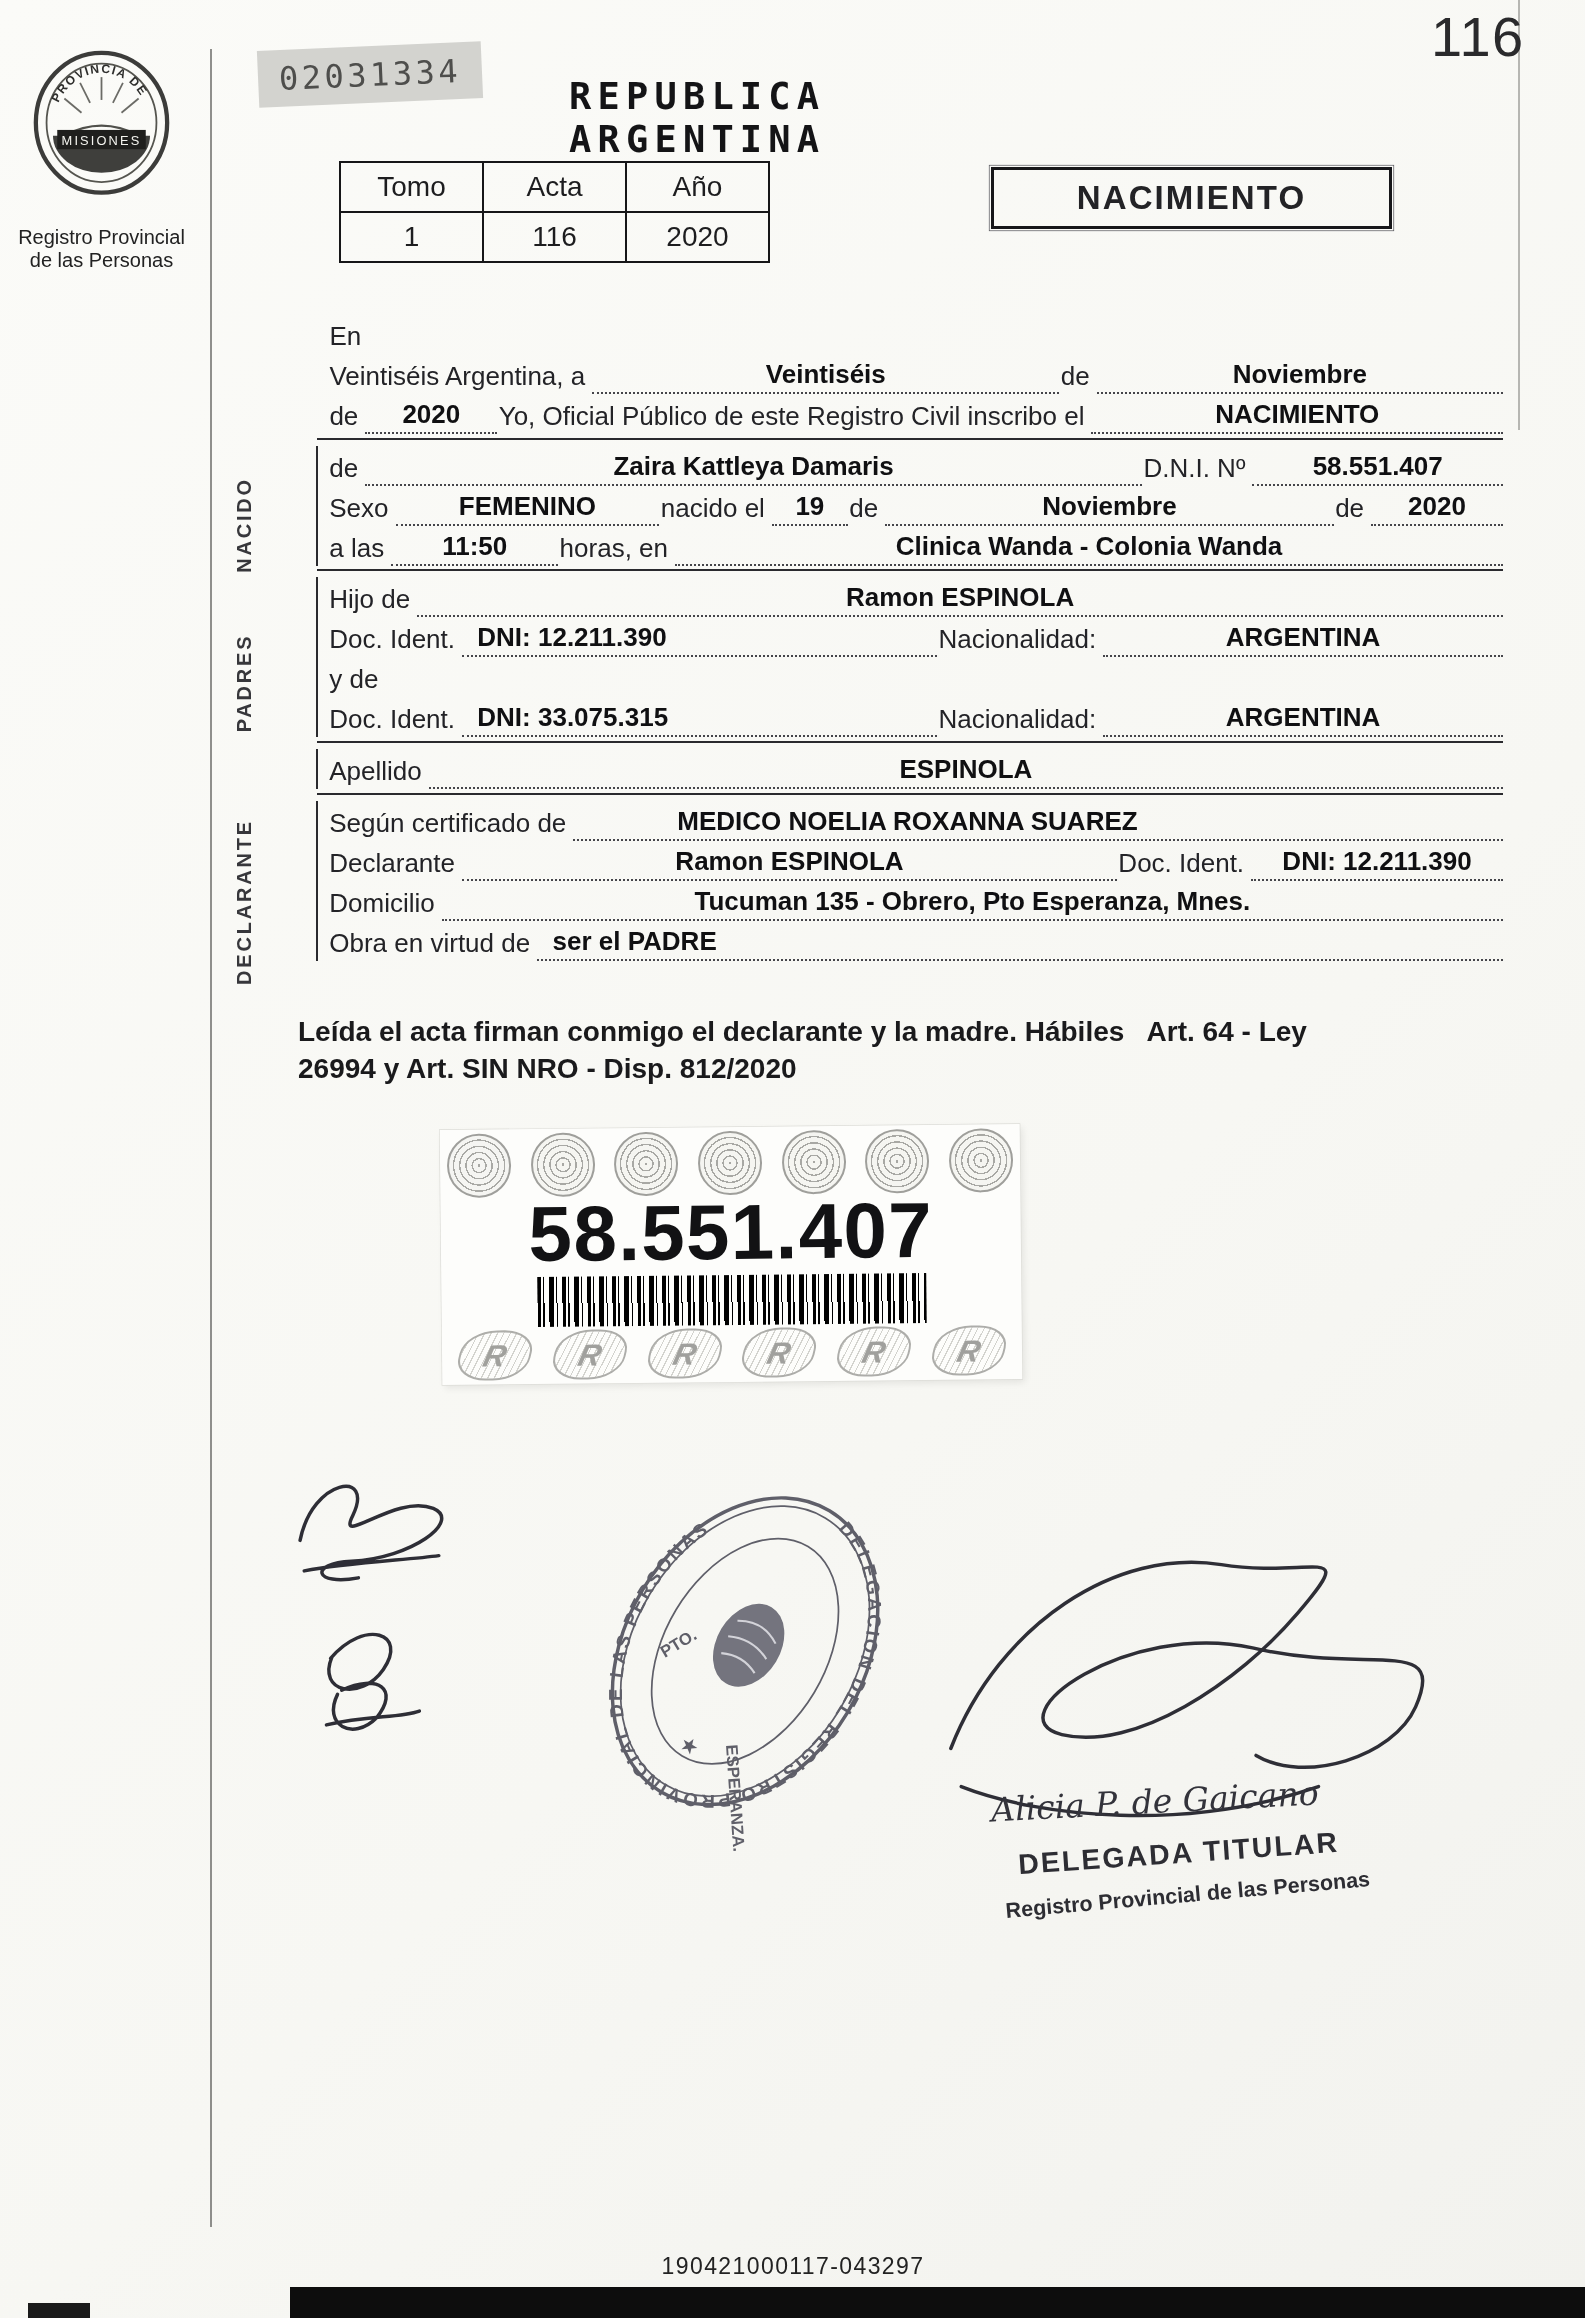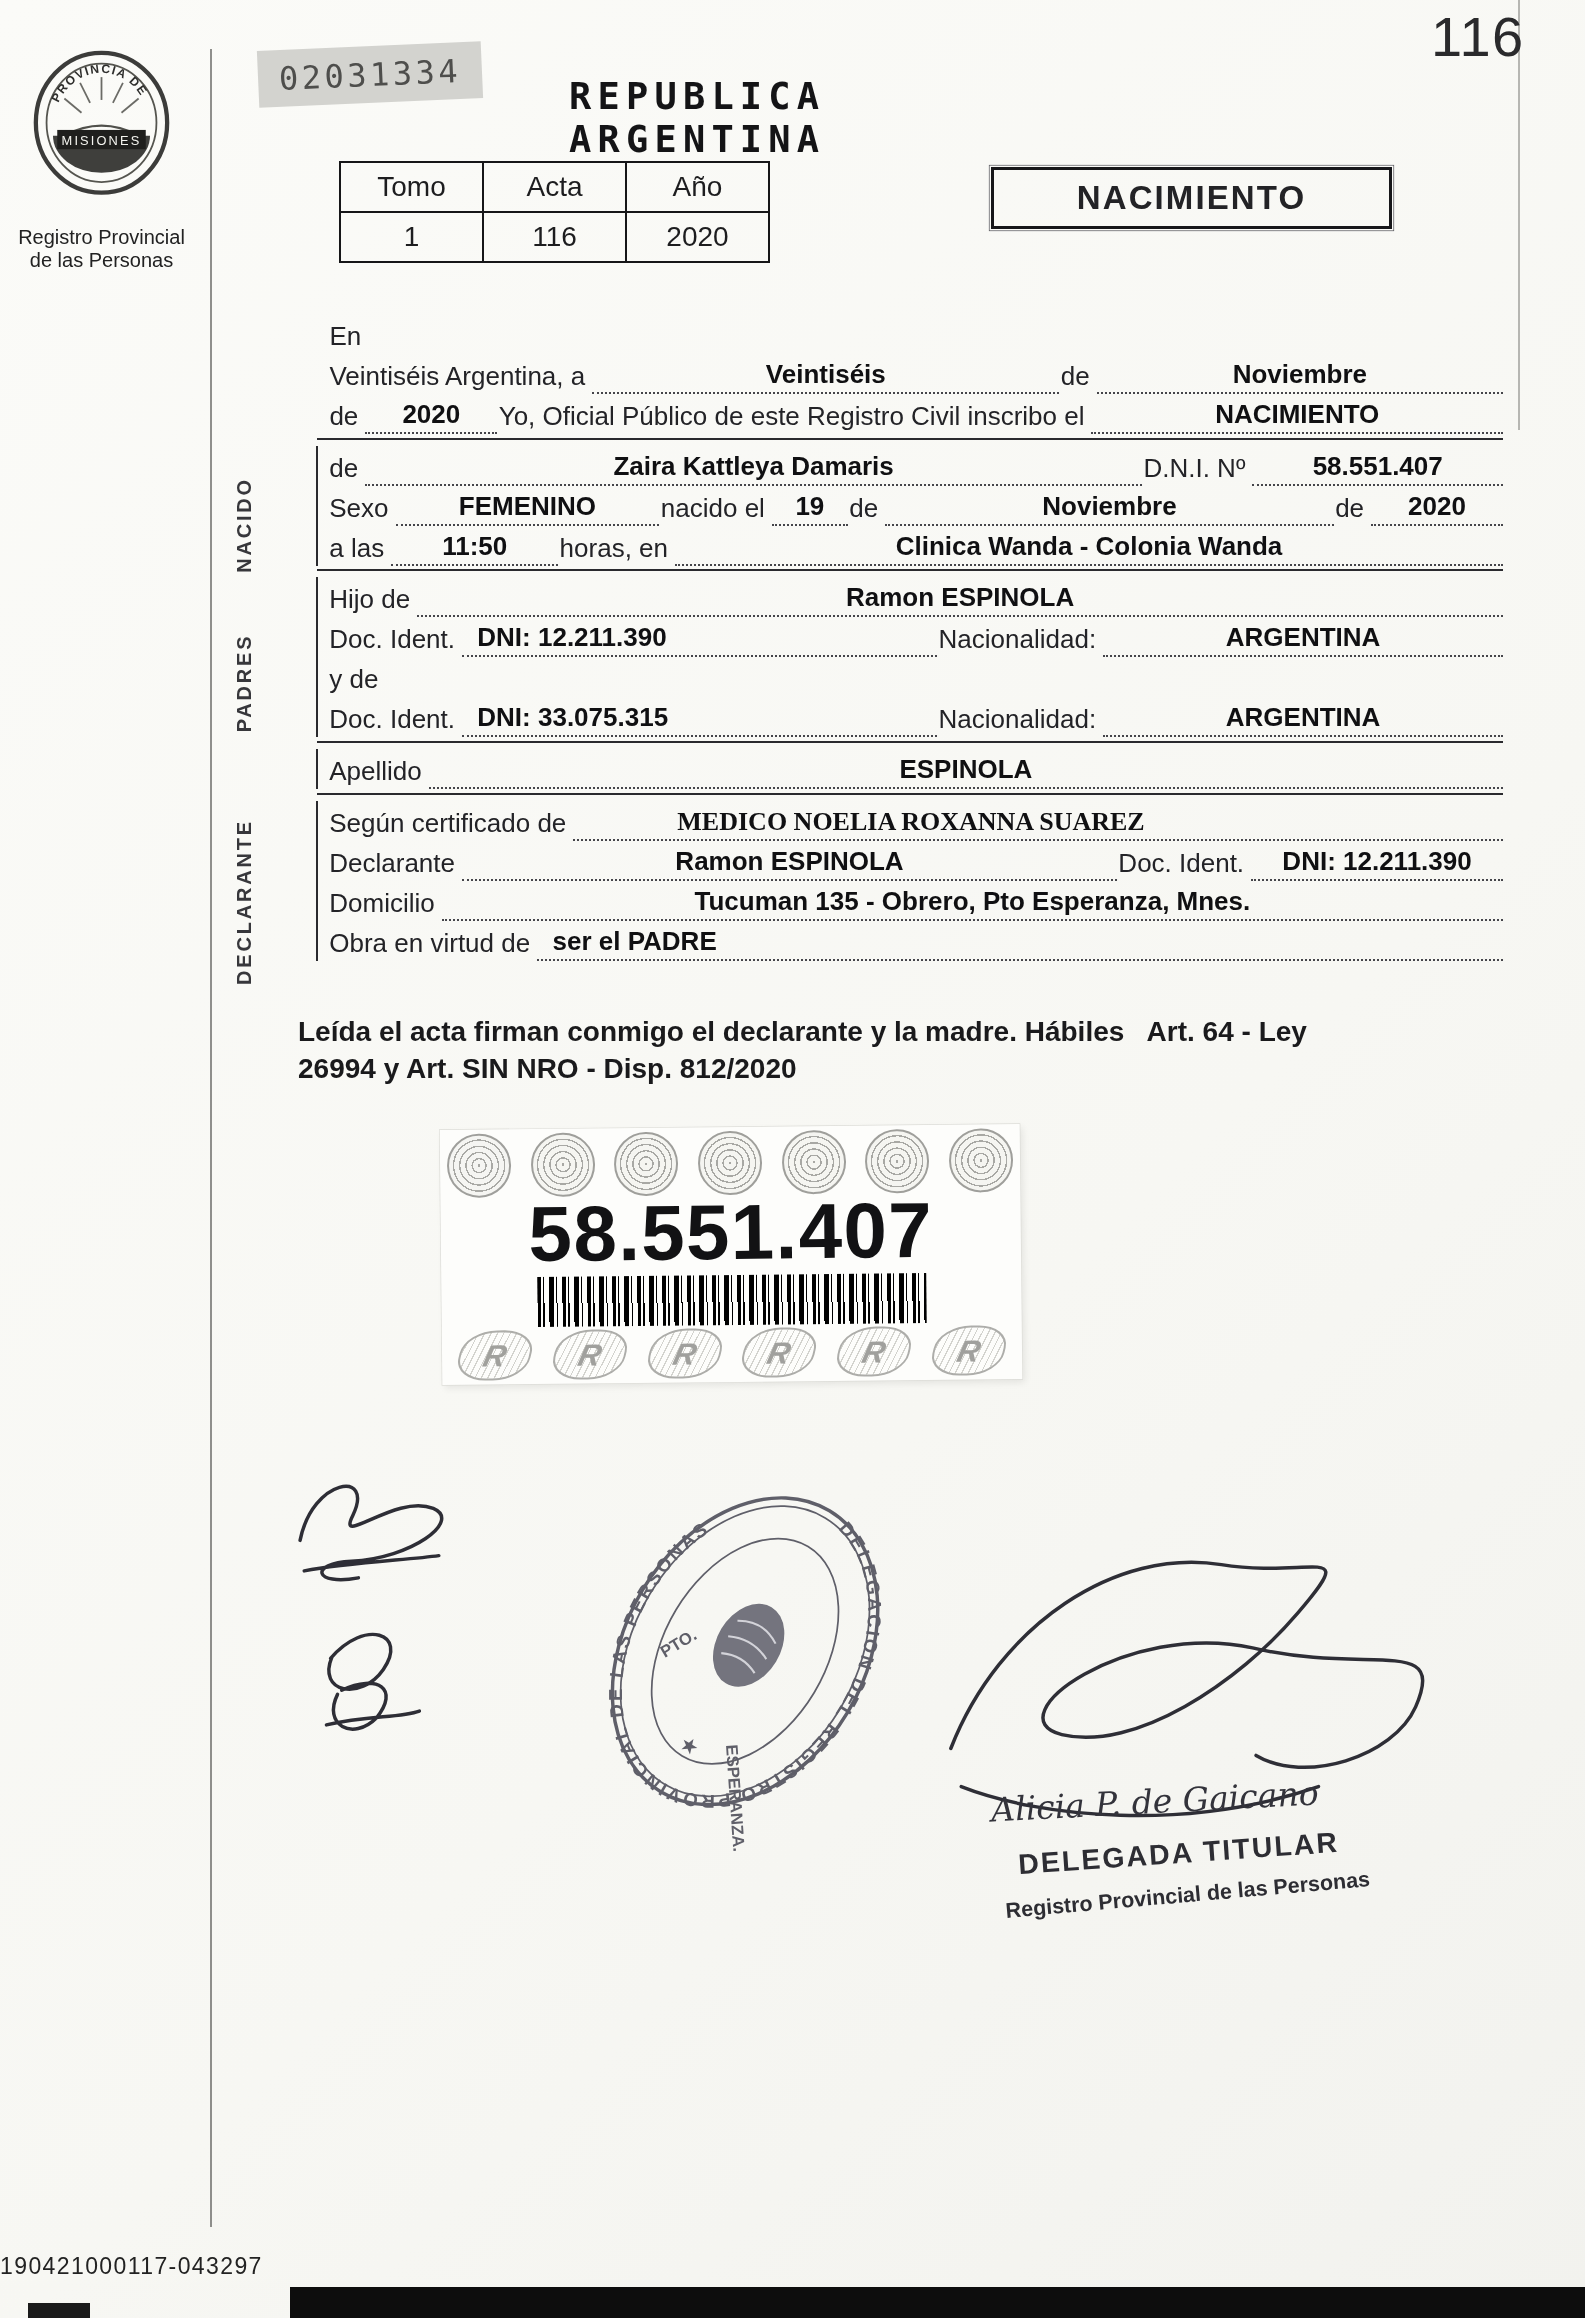--- a/index.html
+++ b/index.html
@@ -53,21 +53,21 @@
 
   
   .form { position:absolute; left:286px; top:314px; width:1175px;margin-left:42px; }
   .line { display:flex; align-items:flex-end; height:40px; font-size:26px; color:#232327; }
   .lbl { white-space:nowrap; padding:0 7px 2.1px 1.4px; }
   .fill {
     border-bottom:2.8px dotted #45454a; text-align:center; font-weight:bold;
     color:#101012; padding-bottom:2.1px; min-width:28px; overflow:hidden; white-space:nowrap;
   }
   .ta-l { text-align:left; padding-left:15.3px; }
-  .pl-lg { text-align:left; padding-left:104px;font-family:Liberation Serif, serif; }
+  .pl-lg { text-align:left; padding-left:104px; }
   .rule { border-top:2.8px solid #2a2a2e; margin:3.5px 0 6.2px -11px; }
   .sec { border-left:2.1px solid #2a2a2e; padding-left:9.7px; margin-left:-11.8px; }
 
   .side-label {
     position:absolute; left:244px; transform:translate(-50%,-50%) rotate(-90deg);
     font-size:20px; font-weight:600; letter-spacing:2.8px; color:#37373b; white-space:nowrap;
   }
 
   .closing-note {
     position:absolute; left:298px; top:1014px; width:1283px;
@@ -108,21 +108,21 @@
   
   .sig-overlay { position:absolute; left:264px; top:1457px; }
   .seal {
     position:absolute; left:605px; top:1469px; width:278px; height:368px;
     transform:rotate(31deg); opacity:.88;
   }
   .sig-name { position:absolute; left:991px; top:1782px; font-family:"DejaVu Serif", serif; font-style:italic; font-size:33px; color:#33333b; transform:rotate(-3deg); }
   .sig-role { position:absolute; left:1018px; top:1837px; font-size:28.4px; font-weight:bold; letter-spacing:2.1px; color:#2d2d33; transform:rotate(-4deg); }
   .sig-org  { position:absolute; left:1005px; top:1883px; font-size:21.5px; font-weight:600; color:#2d2d33; transform:rotate(-5deg); }
 
-  .bottom-code { position:absolute; left:0; top:2253px; width:1586px; text-align:left; font-size:23px; letter-spacing:1.4px; color:#222; }
+  .bottom-code { position:absolute; left:0; top:2253px; width:1586px; text-align:center; font-size:23px; letter-spacing:1.4px; color:#222; }
   .bottom-bar { position:absolute; left:290px; top:2287px; width:1296px; height:32px; background:#0d0d0d; }
   .bottom-bar-notch { position:absolute; left:28px; top:2303px; width:62px; height:15.3px; background:#1a1a1a; }
 </style>
 </head>
 <body>
 
 <div class="page">
 
   <div class="scan-line-left"></div>
   <div class="scan-line-right"></div>

